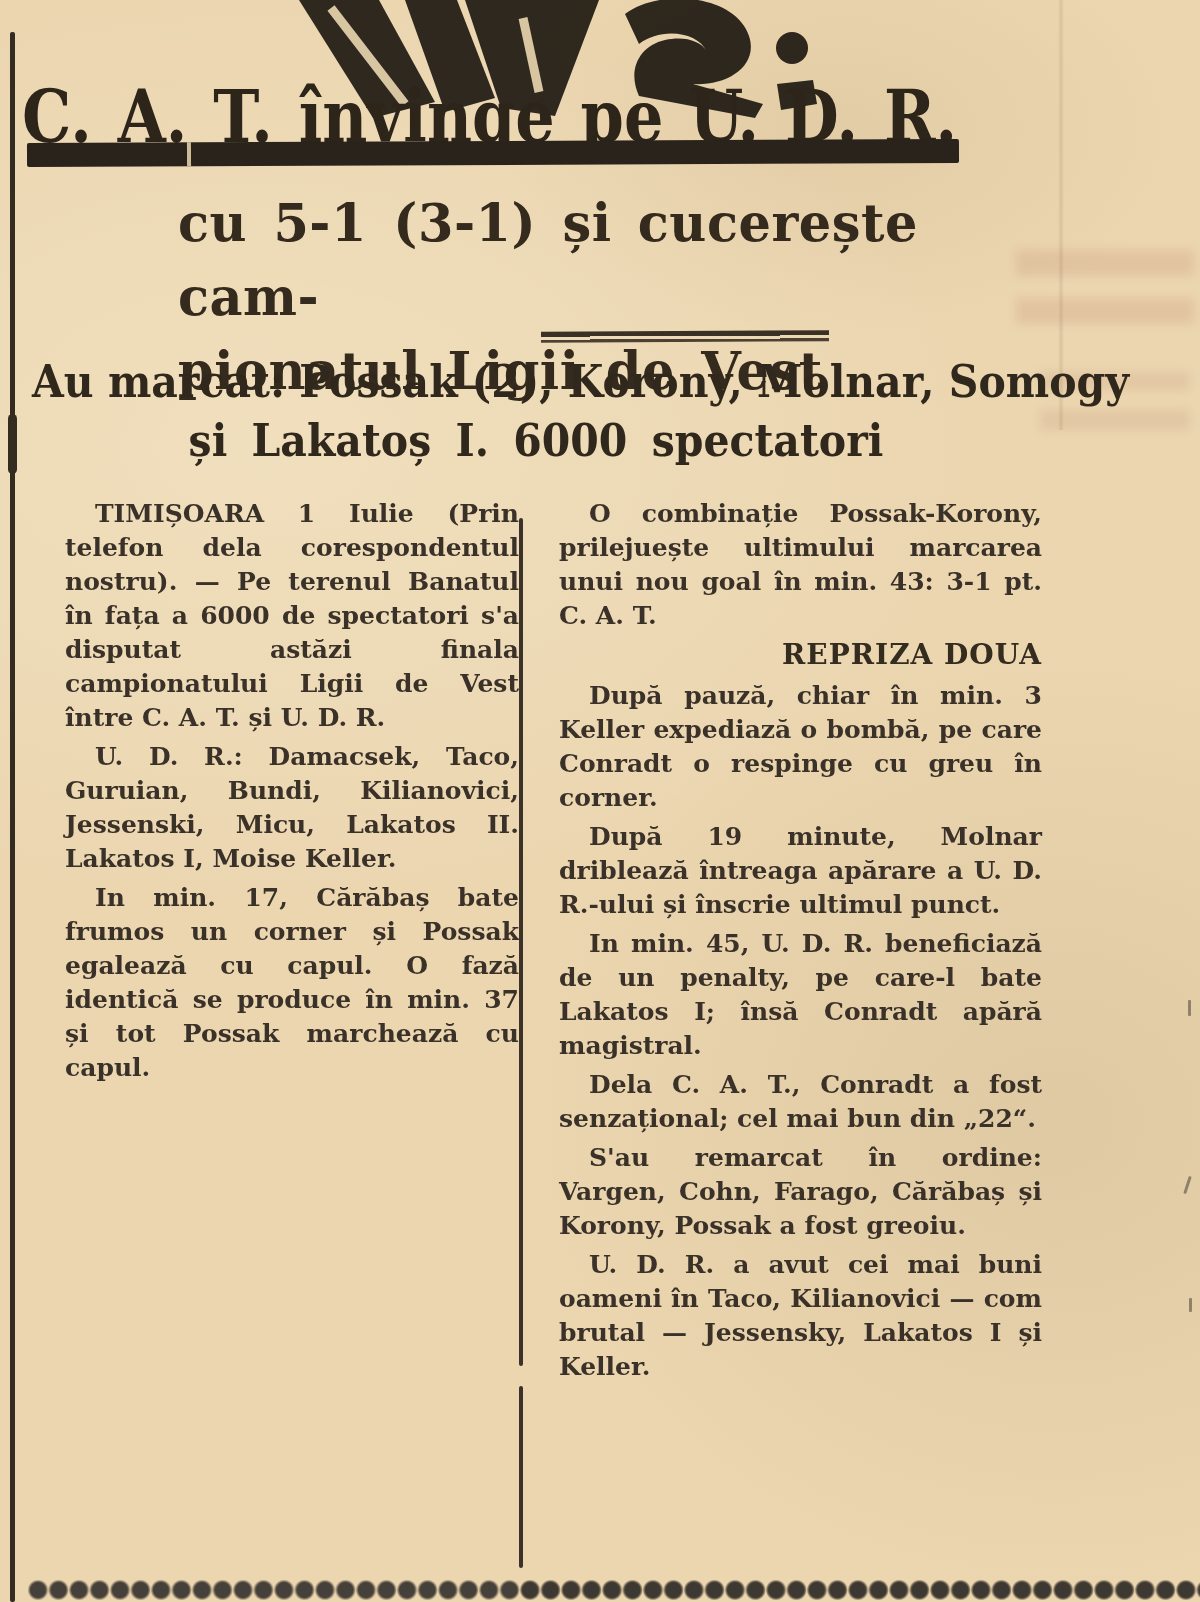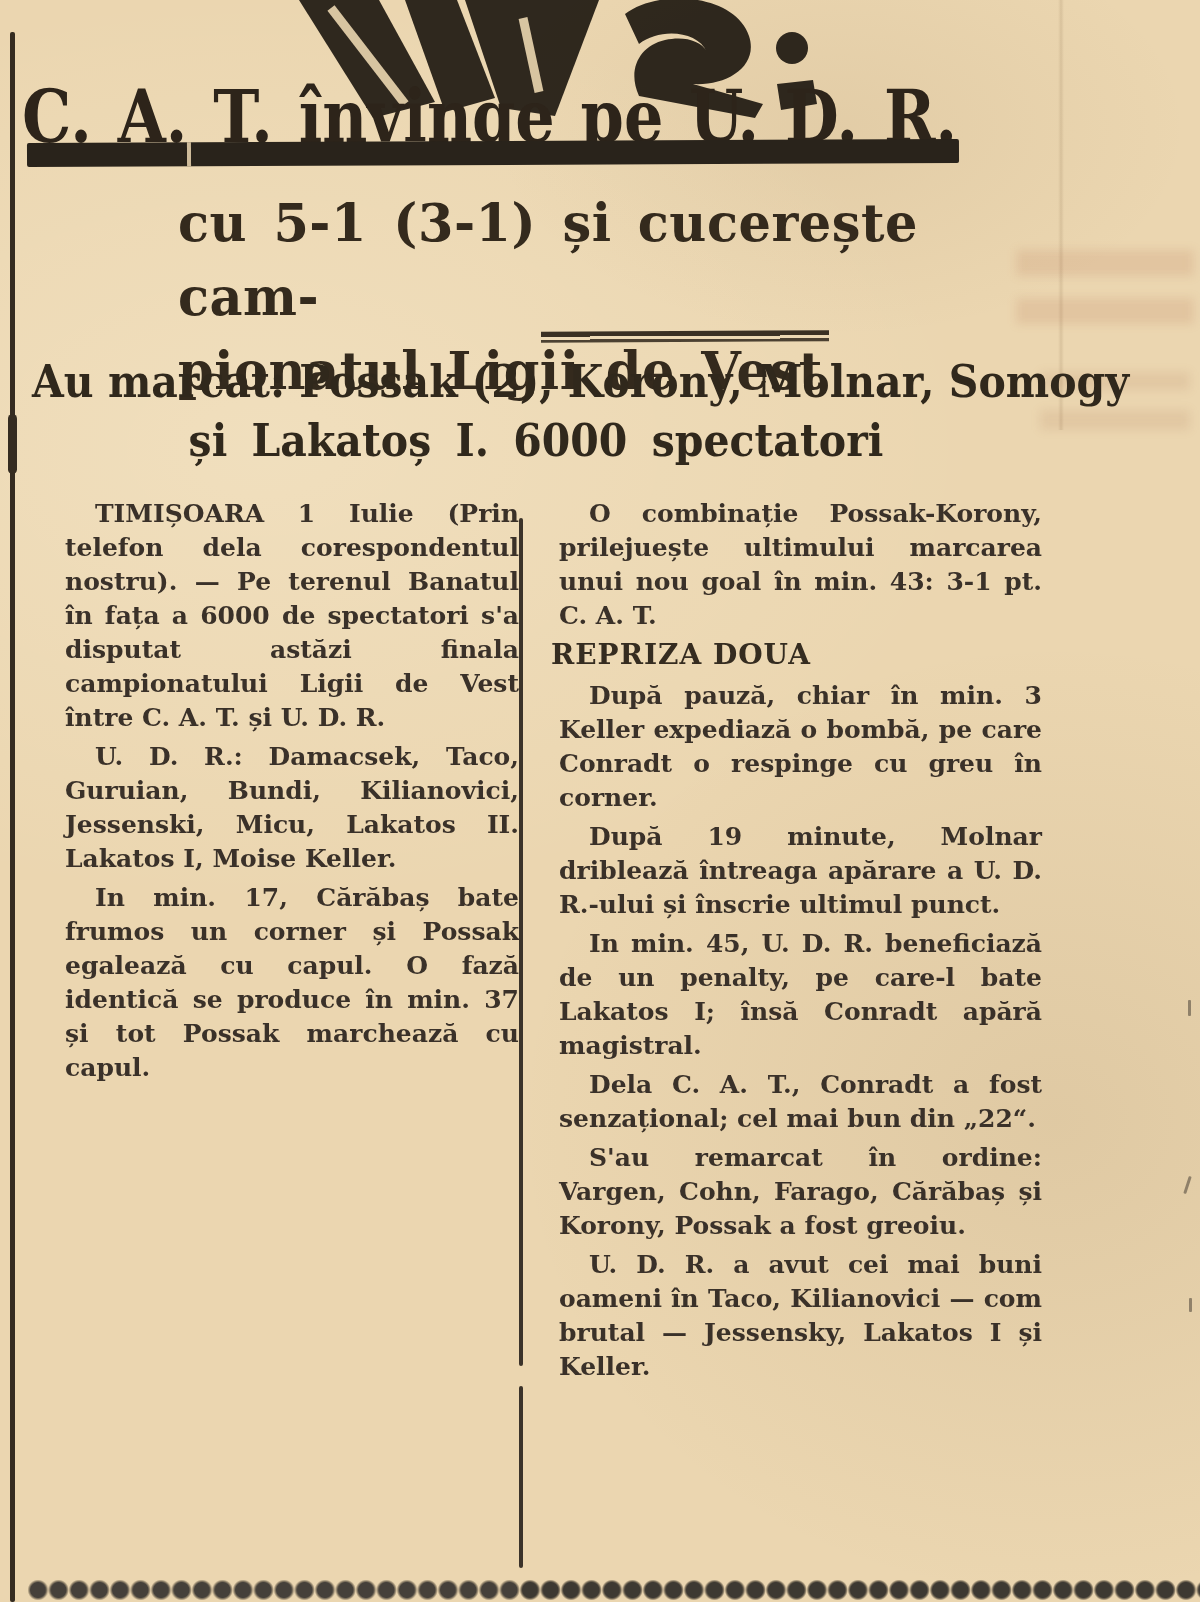--- a/index.html
+++ b/index.html
@@ -67,21 +67,21 @@
   }
   
   .columns{position:absolute;left:57px;top:497px;width:985px;display:flex;gap:32px;}
   .col-left{width:462px;}
   .col-right{width:491px;}
   .para{
     margin:0 0 5px 8px;text-indent:30px;text-align:justify;
     font-size:25px;line-height:34px;font-weight:700;color:#3a3129;
   }
   .section-heading{
-    margin:0 0 8px 0;text-align:left;
+    margin:0 0 8px 0;text-align:right;
     font-size:28px;font-weight:700;color:#352c20;letter-spacing:1px;
   }
   
   .divider-seg{position:absolute;left:519px;width:4px;background:#3b332a;border-radius:2px;}
   .divider-1{top:518px;height:848px;}
   .divider-2{top:1386px;height:182px;}
   
   .dots{
     position:absolute;left:28px;top:1578px;width:1172px;height:26px;
     background-image:radial-gradient(circle at 10px 12px, #45403a 7.5px, rgba(64,56,44,.5) 9px, transparent 10.5px);

